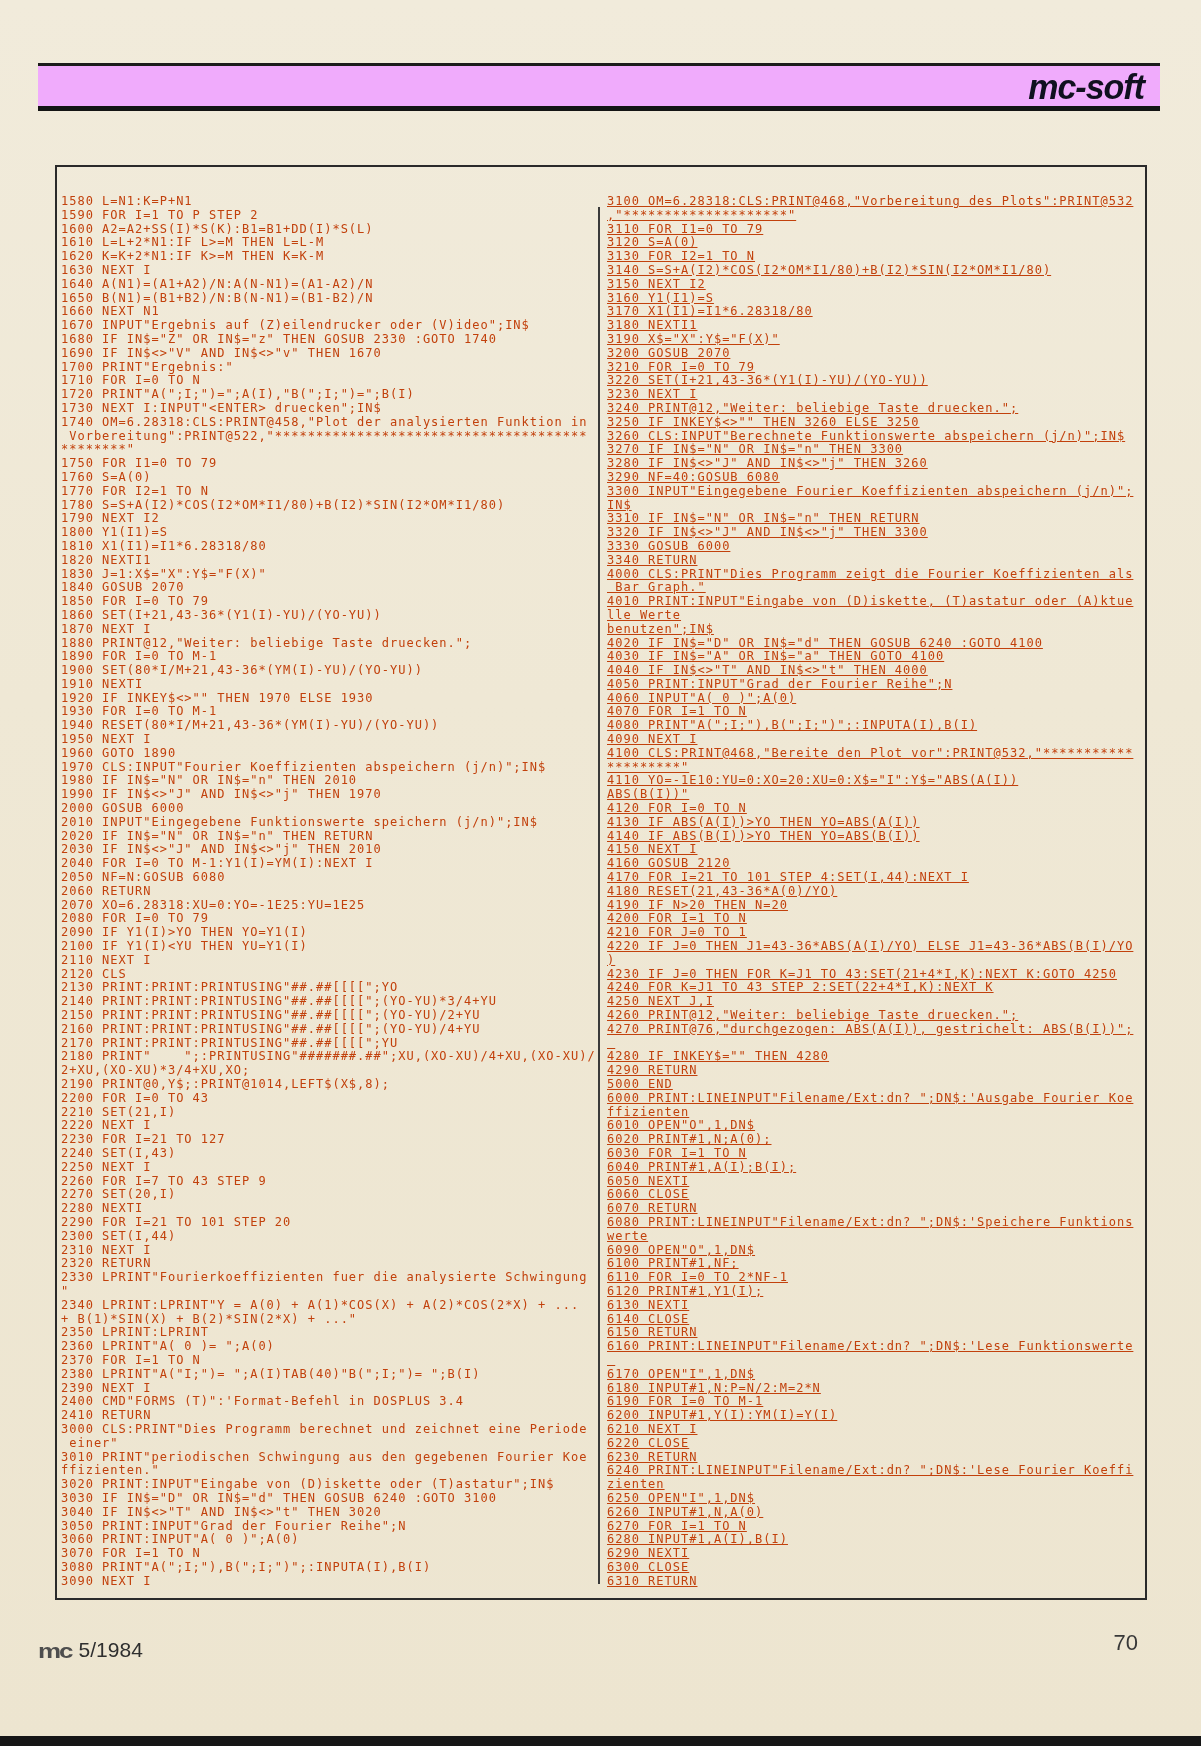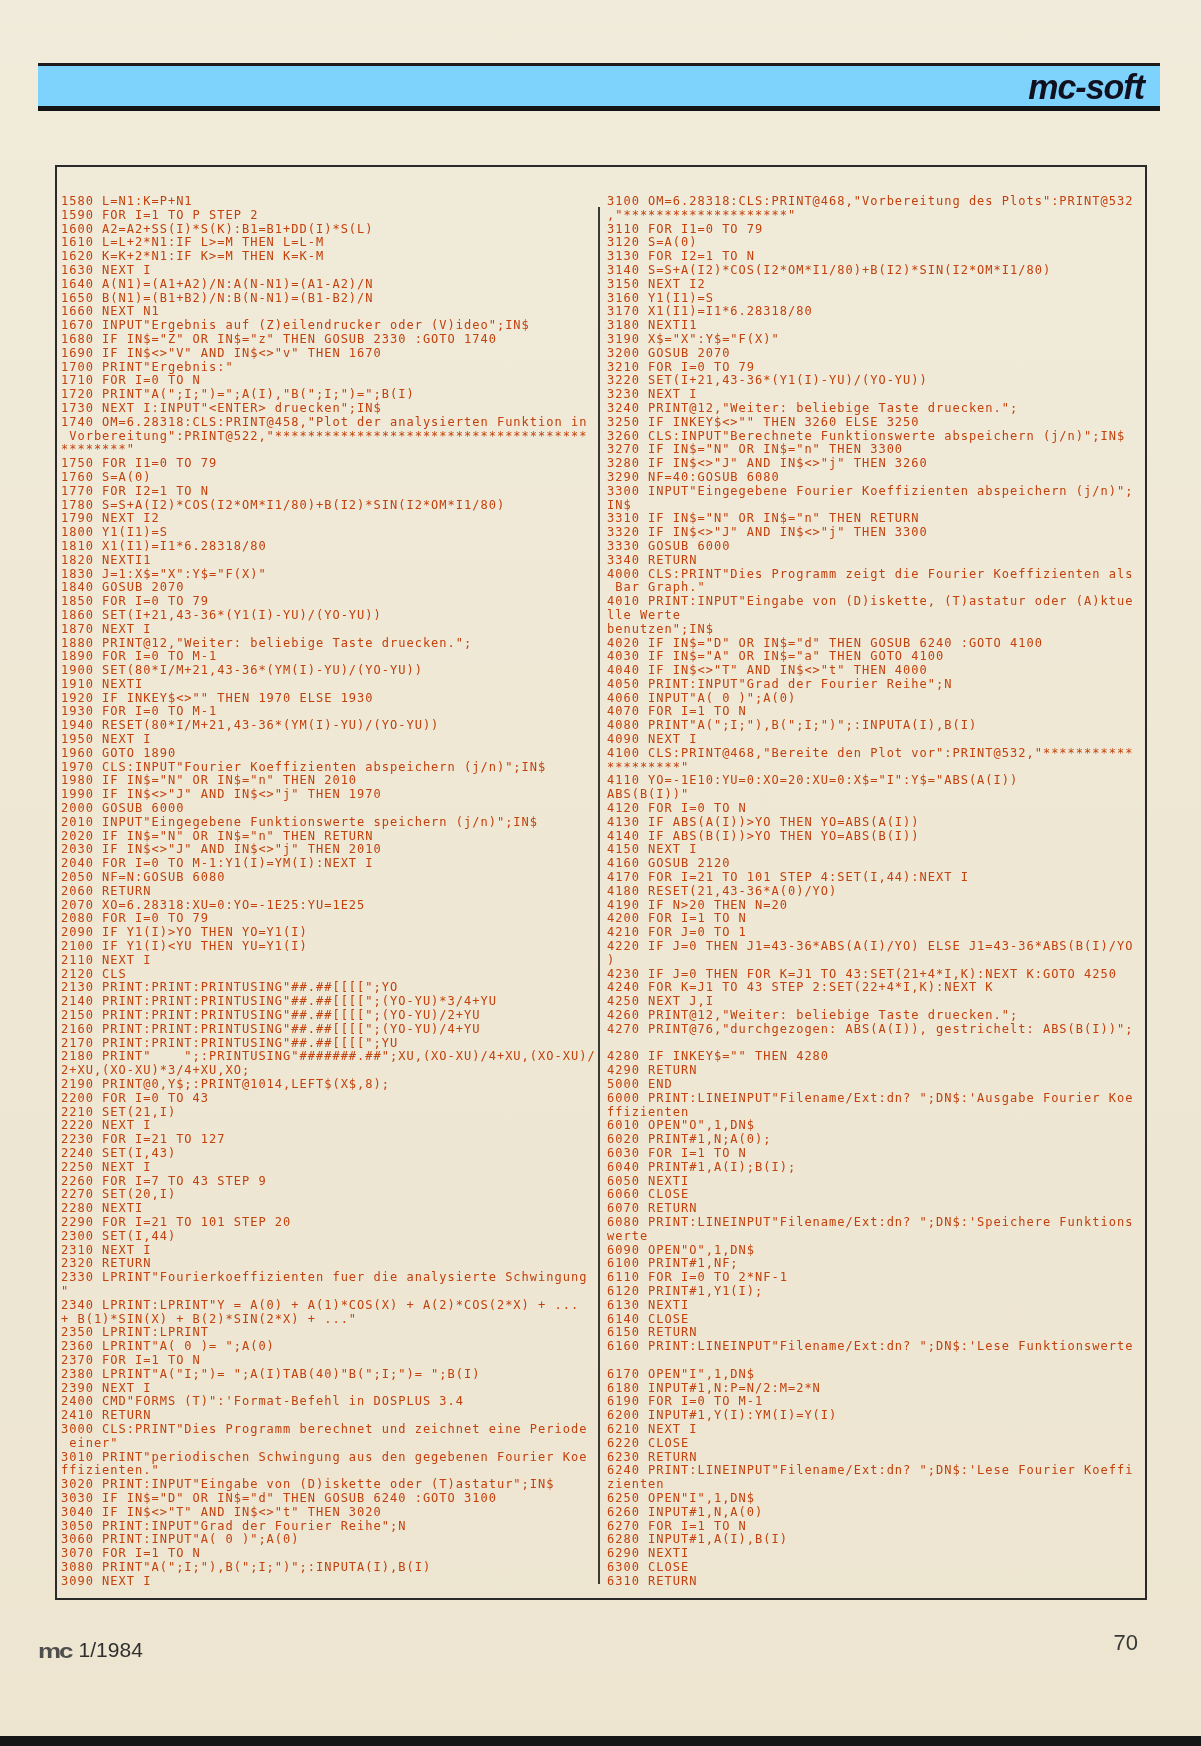--- a/index.html
+++ b/index.html
@@ -14,21 +14,21 @@
   body::before{
     content:"";position:absolute;inset:0;
     background:linear-gradient(180deg,#f1ebdb 0%,#efe8d5 40%,#ede5d0 100%);
     pointer-events:none;
   }
   .page{position:absolute;inset:0;}
 
   
   .header-bar{
     position:absolute;left:38px;top:63px;width:1122px;height:40px;
-    background:#7dd3fc;
+    background:#f0abfc;
     border-top:3px solid #1c1c1c;
     border-bottom:5px solid #141414;
     display:flex;align-items:center;justify-content:flex-end;
     box-sizing:content-box;
   }
   .header-logo{
     font-family:"Liberation Sans", sans-serif;
     font-weight:bold;font-style:italic;
     font-size:34px;line-height:34px;
     letter-spacing:-1px;
@@ -46,21 +46,21 @@
   }
   .col{
     position:absolute;top:28px;
     font-size:12px;
     line-height:13.8px;
     letter-spacing:1.0px;
     color:#c2410c;
     white-space:pre;
   }
   #col-left{left:4px;width:536px;}
-  #col-right{left:550px;width:534px;}
+  #col-right{left:550px;width:534px;text-decoration:underline;}
   .col-divider{
     position:absolute;left:541px;top:40px;bottom:14px;width:2px;
     background:#3a3a3a;
   }
   .code-line{height:13.8px;}
 
   
   .footer{
     position:absolute;left:38px;top:1630px;width:1122px;height:40px;
     font-family:"Liberation Sans", sans-serif;
@@ -93,20 +93,20 @@
 
   <div class="listing-box">
     <div class="col" id="col-left"><div class="code-line">1580 L=N1:K=P+N1</div><div class="code-line">1590 FOR I=1 TO P STEP 2</div><div class="code-line">1600 A2=A2+SS(I)*S(K):B1=B1+DD(I)*S(L)</div><div class="code-line">1610 L=L+2*N1:IF L&gt;=M THEN L=L-M</div><div class="code-line">1620 K=K+2*N1:IF K&gt;=M THEN K=K-M</div><div class="code-line">1630 NEXT I</div><div class="code-line">1640 A(N1)=(A1+A2)/N:A(N-N1)=(A1-A2)/N</div><div class="code-line">1650 B(N1)=(B1+B2)/N:B(N-N1)=(B1-B2)/N</div><div class="code-line">1660 NEXT N1</div><div class="code-line">1670 INPUT"Ergebnis auf (Z)eilendrucker oder (V)ideo";IN$</div><div class="code-line">1680 IF IN$="Z" OR IN$="z" THEN GOSUB 2330 :GOTO 1740</div><div class="code-line">1690 IF IN$&lt;&gt;"V" AND IN$&lt;&gt;"v" THEN 1670</div><div class="code-line">1700 PRINT"Ergebnis:"</div><div class="code-line">1710 FOR I=0 TO N</div><div class="code-line">1720 PRINT"A(";I;")=";A(I),"B(";I;")=";B(I)</div><div class="code-line">1730 NEXT I:INPUT"&lt;ENTER&gt; druecken";IN$</div><div class="code-line">1740 OM=6.28318:CLS:PRINT@458,"Plot der analysierten Funktion in</div><div class="code-line"> Vorbereitung":PRINT@522,"**************************************</div><div class="code-line">********"</div><div class="code-line">1750 FOR I1=0 TO 79</div><div class="code-line">1760 S=A(0)</div><div class="code-line">1770 FOR I2=1 TO N</div><div class="code-line">1780 S=S+A(I2)*COS(I2*OM*I1/80)+B(I2)*SIN(I2*OM*I1/80)</div><div class="code-line">1790 NEXT I2</div><div class="code-line">1800 Y1(I1)=S</div><div class="code-line">1810 X1(I1)=I1*6.28318/80</div><div class="code-line">1820 NEXTI1</div><div class="code-line">1830 J=1:X$="X":Y$="F(X)"</div><div class="code-line">1840 GOSUB 2070</div><div class="code-line">1850 FOR I=0 TO 79</div><div class="code-line">1860 SET(I+21,43-36*(Y1(I)-YU)/(YO-YU))</div><div class="code-line">1870 NEXT I</div><div class="code-line">1880 PRINT@12,"Weiter: beliebige Taste druecken.";</div><div class="code-line">1890 FOR I=0 TO M-1</div><div class="code-line">1900 SET(80*I/M+21,43-36*(YM(I)-YU)/(YO-YU))</div><div class="code-line">1910 NEXTI</div><div class="code-line">1920 IF INKEY$&lt;&gt;"" THEN 1970 ELSE 1930</div><div class="code-line">1930 FOR I=0 TO M-1</div><div class="code-line">1940 RESET(80*I/M+21,43-36*(YM(I)-YU)/(YO-YU))</div><div class="code-line">1950 NEXT I</div><div class="code-line">1960 GOTO 1890</div><div class="code-line">1970 CLS:INPUT"Fourier Koeffizienten abspeichern (j/n)";IN$</div><div class="code-line">1980 IF IN$="N" OR IN$="n" THEN 2010</div><div class="code-line">1990 IF IN$&lt;&gt;"J" AND IN$&lt;&gt;"j" THEN 1970</div><div class="code-line">2000 GOSUB 6000</div><div class="code-line">2010 INPUT"Eingegebene Funktionswerte speichern (j/n)";IN$</div><div class="code-line">2020 IF IN$="N" OR IN$="n" THEN RETURN</div><div class="code-line">2030 IF IN$&lt;&gt;"J" AND IN$&lt;&gt;"j" THEN 2010</div><div class="code-line">2040 FOR I=0 TO M-1:Y1(I)=YM(I):NEXT I</div><div class="code-line">2050 NF=N:GOSUB 6080</div><div class="code-line">2060 RETURN</div><div class="code-line">2070 XO=6.28318:XU=0:YO=-1E25:YU=1E25</div><div class="code-line">2080 FOR I=0 TO 79</div><div class="code-line">2090 IF Y1(I)&gt;YO THEN YO=Y1(I)</div><div class="code-line">2100 IF Y1(I)&lt;YU THEN YU=Y1(I)</div><div class="code-line">2110 NEXT I</div><div class="code-line">2120 CLS</div><div class="code-line">2130 PRINT:PRINT:PRINTUSING"##.##[[[[";YO</div><div class="code-line">2140 PRINT:PRINT:PRINTUSING"##.##[[[[";(YO-YU)*3/4+YU</div><div class="code-line">2150 PRINT:PRINT:PRINTUSING"##.##[[[[";(YO-YU)/2+YU</div><div class="code-line">2160 PRINT:PRINT:PRINTUSING"##.##[[[[";(YO-YU)/4+YU</div><div class="code-line">2170 PRINT:PRINT:PRINTUSING"##.##[[[[";YU</div><div class="code-line">2180 PRINT"    ";:PRINTUSING"#######.##";XU,(XO-XU)/4+XU,(XO-XU)/</div><div class="code-line">2+XU,(XO-XU)*3/4+XU,XO;</div><div class="code-line">2190 PRINT@0,Y$;:PRINT@1014,LEFT$(X$,8);</div><div class="code-line">2200 FOR I=0 TO 43</div><div class="code-line">2210 SET(21,I)</div><div class="code-line">2220 NEXT I</div><div class="code-line">2230 FOR I=21 TO 127</div><div class="code-line">2240 SET(I,43)</div><div class="code-line">2250 NEXT I</div><div class="code-line">2260 FOR I=7 TO 43 STEP 9</div><div class="code-line">2270 SET(20,I)</div><div class="code-line">2280 NEXTI</div><div class="code-line">2290 FOR I=21 TO 101 STEP 20</div><div class="code-line">2300 SET(I,44)</div><div class="code-line">2310 NEXT I</div><div class="code-line">2320 RETURN</div><div class="code-line">2330 LPRINT"Fourierkoeffizienten fuer die analysierte Schwingung</div><div class="code-line">"</div><div class="code-line">2340 LPRINT:LPRINT"Y = A(0) + A(1)*COS(X) + A(2)*COS(2*X) + ...</div><div class="code-line">+ B(1)*SIN(X) + B(2)*SIN(2*X) + ..."</div><div class="code-line">2350 LPRINT:LPRINT</div><div class="code-line">2360 LPRINT"A( 0 )= ";A(0)</div><div class="code-line">2370 FOR I=1 TO N</div><div class="code-line">2380 LPRINT"A("I;")= ";A(I)TAB(40)"B(";I;")= ";B(I)</div><div class="code-line">2390 NEXT I</div><div class="code-line">2400 CMD"FORMS (T)":'Format-Befehl in DOSPLUS 3.4</div><div class="code-line">2410 RETURN</div><div class="code-line">3000 CLS:PRINT"Dies Programm berechnet und zeichnet eine Periode</div><div class="code-line"> einer"</div><div class="code-line">3010 PRINT"periodischen Schwingung aus den gegebenen Fourier Koe</div><div class="code-line">ffizienten."</div><div class="code-line">3020 PRINT:INPUT"Eingabe von (D)iskette oder (T)astatur";IN$</div><div class="code-line">3030 IF IN$="D" OR IN$="d" THEN GOSUB 6240 :GOTO 3100</div><div class="code-line">3040 IF IN$&lt;&gt;"T" AND IN$&lt;&gt;"t" THEN 3020</div><div class="code-line">3050 PRINT:INPUT"Grad der Fourier Reihe";N</div><div class="code-line">3060 PRINT:INPUT"A( 0 )";A(0)</div><div class="code-line">3070 FOR I=1 TO N</div><div class="code-line">3080 PRINT"A(";I;"),B(";I;")";:INPUTA(I),B(I)</div><div class="code-line">3090 NEXT I</div></div>
     <div class="col-divider"></div>
     <div class="col" id="col-right"><div class="code-line">3100 OM=6.28318:CLS:PRINT@468,"Vorbereitung des Plots":PRINT@532</div><div class="code-line">,"********************"</div><div class="code-line">3110 FOR I1=0 TO 79</div><div class="code-line">3120 S=A(0)</div><div class="code-line">3130 FOR I2=1 TO N</div><div class="code-line">3140 S=S+A(I2)*COS(I2*OM*I1/80)+B(I2)*SIN(I2*OM*I1/80)</div><div class="code-line">3150 NEXT I2</div><div class="code-line">3160 Y1(I1)=S</div><div class="code-line">3170 X1(I1)=I1*6.28318/80</div><div class="code-line">3180 NEXTI1</div><div class="code-line">3190 X$="X":Y$="F(X)"</div><div class="code-line">3200 GOSUB 2070</div><div class="code-line">3210 FOR I=0 TO 79</div><div class="code-line">3220 SET(I+21,43-36*(Y1(I)-YU)/(YO-YU))</div><div class="code-line">3230 NEXT I</div><div class="code-line">3240 PRINT@12,"Weiter: beliebige Taste druecken.";</div><div class="code-line">3250 IF INKEY$&lt;&gt;"" THEN 3260 ELSE 3250</div><div class="code-line">3260 CLS:INPUT"Berechnete Funktionswerte abspeichern (j/n)";IN$</div><div class="code-line">3270 IF IN$="N" OR IN$="n" THEN 3300</div><div class="code-line">3280 IF IN$&lt;&gt;"J" AND IN$&lt;&gt;"j" THEN 3260</div><div class="code-line">3290 NF=40:GOSUB 6080</div><div class="code-line">3300 INPUT"Eingegebene Fourier Koeffizienten abspeichern (j/n)";</div><div class="code-line">IN$</div><div class="code-line">3310 IF IN$="N" OR IN$="n" THEN RETURN</div><div class="code-line">3320 IF IN$&lt;&gt;"J" AND IN$&lt;&gt;"j" THEN 3300</div><div class="code-line">3330 GOSUB 6000</div><div class="code-line">3340 RETURN</div><div class="code-line">4000 CLS:PRINT"Dies Programm zeigt die Fourier Koeffizienten als</div><div class="code-line"> Bar Graph."</div><div class="code-line">4010 PRINT:INPUT"Eingabe von (D)iskette, (T)astatur oder (A)ktue</div><div class="code-line">lle Werte</div><div class="code-line">benutzen";IN$</div><div class="code-line">4020 IF IN$="D" OR IN$="d" THEN GOSUB 6240 :GOTO 4100</div><div class="code-line">4030 IF IN$="A" OR IN$="a" THEN GOTO 4100</div><div class="code-line">4040 IF IN$&lt;&gt;"T" AND IN$&lt;&gt;"t" THEN 4000</div><div class="code-line">4050 PRINT:INPUT"Grad der Fourier Reihe";N</div><div class="code-line">4060 INPUT"A( 0 )";A(0)</div><div class="code-line">4070 FOR I=1 TO N</div><div class="code-line">4080 PRINT"A(";I;"),B(";I;")";:INPUTA(I),B(I)</div><div class="code-line">4090 NEXT I</div><div class="code-line">4100 CLS:PRINT@468,"Bereite den Plot vor":PRINT@532,"***********</div><div class="code-line">*********"</div><div class="code-line">4110 YO=-1E10:YU=0:XO=20:XU=0:X$="I":Y$="ABS(A(I))</div><div class="code-line">ABS(B(I))"</div><div class="code-line">4120 FOR I=0 TO N</div><div class="code-line">4130 IF ABS(A(I))&gt;YO THEN YO=ABS(A(I))</div><div class="code-line">4140 IF ABS(B(I))&gt;YO THEN YO=ABS(B(I))</div><div class="code-line">4150 NEXT I</div><div class="code-line">4160 GOSUB 2120</div><div class="code-line">4170 FOR I=21 TO 101 STEP 4:SET(I,44):NEXT I</div><div class="code-line">4180 RESET(21,43-36*A(0)/YO)</div><div class="code-line">4190 IF N&gt;20 THEN N=20</div><div class="code-line">4200 FOR I=1 TO N</div><div class="code-line">4210 FOR J=0 TO 1</div><div class="code-line">4220 IF J=0 THEN J1=43-36*ABS(A(I)/YO) ELSE J1=43-36*ABS(B(I)/YO</div><div class="code-line">)</div><div class="code-line">4230 IF J=0 THEN FOR K=J1 TO 43:SET(21+4*I,K):NEXT K:GOTO 4250</div><div class="code-line">4240 FOR K=J1 TO 43 STEP 2:SET(22+4*I,K):NEXT K</div><div class="code-line">4250 NEXT J,I</div><div class="code-line">4260 PRINT@12,"Weiter: beliebige Taste druecken.";</div><div class="code-line">4270 PRINT@76,"durchgezogen: ABS(A(I)), gestrichelt: ABS(B(I))";</div><div class="code-line">&nbsp;</div><div class="code-line">4280 IF INKEY$="" THEN 4280</div><div class="code-line">4290 RETURN</div><div class="code-line">5000 END</div><div class="code-line">6000 PRINT:LINEINPUT"Filename/Ext:dn? ";DN$:'Ausgabe Fourier Koe</div><div class="code-line">ffizienten</div><div class="code-line">6010 OPEN"O",1,DN$</div><div class="code-line">6020 PRINT#1,N;A(0);</div><div class="code-line">6030 FOR I=1 TO N</div><div class="code-line">6040 PRINT#1,A(I);B(I);</div><div class="code-line">6050 NEXTI</div><div class="code-line">6060 CLOSE</div><div class="code-line">6070 RETURN</div><div class="code-line">6080 PRINT:LINEINPUT"Filename/Ext:dn? ";DN$:'Speichere Funktions</div><div class="code-line">werte</div><div class="code-line">6090 OPEN"O",1,DN$</div><div class="code-line">6100 PRINT#1,NF;</div><div class="code-line">6110 FOR I=0 TO 2*NF-1</div><div class="code-line">6120 PRINT#1,Y1(I);</div><div class="code-line">6130 NEXTI</div><div class="code-line">6140 CLOSE</div><div class="code-line">6150 RETURN</div><div class="code-line">6160 PRINT:LINEINPUT"Filename/Ext:dn? ";DN$:'Lese Funktionswerte</div><div class="code-line">&nbsp;</div><div class="code-line">6170 OPEN"I",1,DN$</div><div class="code-line">6180 INPUT#1,N:P=N/2:M=2*N</div><div class="code-line">6190 FOR I=0 TO M-1</div><div class="code-line">6200 INPUT#1,Y(I):YM(I)=Y(I)</div><div class="code-line">6210 NEXT I</div><div class="code-line">6220 CLOSE</div><div class="code-line">6230 RETURN</div><div class="code-line">6240 PRINT:LINEINPUT"Filename/Ext:dn? ";DN$:'Lese Fourier Koeffi</div><div class="code-line">zienten</div><div class="code-line">6250 OPEN"I",1,DN$</div><div class="code-line">6260 INPUT#1,N,A(0)</div><div class="code-line">6270 FOR I=1 TO N</div><div class="code-line">6280 INPUT#1,A(I),B(I)</div><div class="code-line">6290 NEXTI</div><div class="code-line">6300 CLOSE</div><div class="code-line">6310 RETURN</div></div>
   </div>
 
   <div class="footer">
     <div class="footer-left">
       <span class="footer-logo">mc</span>
-      <span class="footer-issue">1/1984</span>
+      <span class="footer-issue">5/1984</span>
     </div>
     <div class="footer-pageno">70</div>
   </div>
 
   <div class="bottom-strip"></div>
 
 </div>
 
 </body></html>

